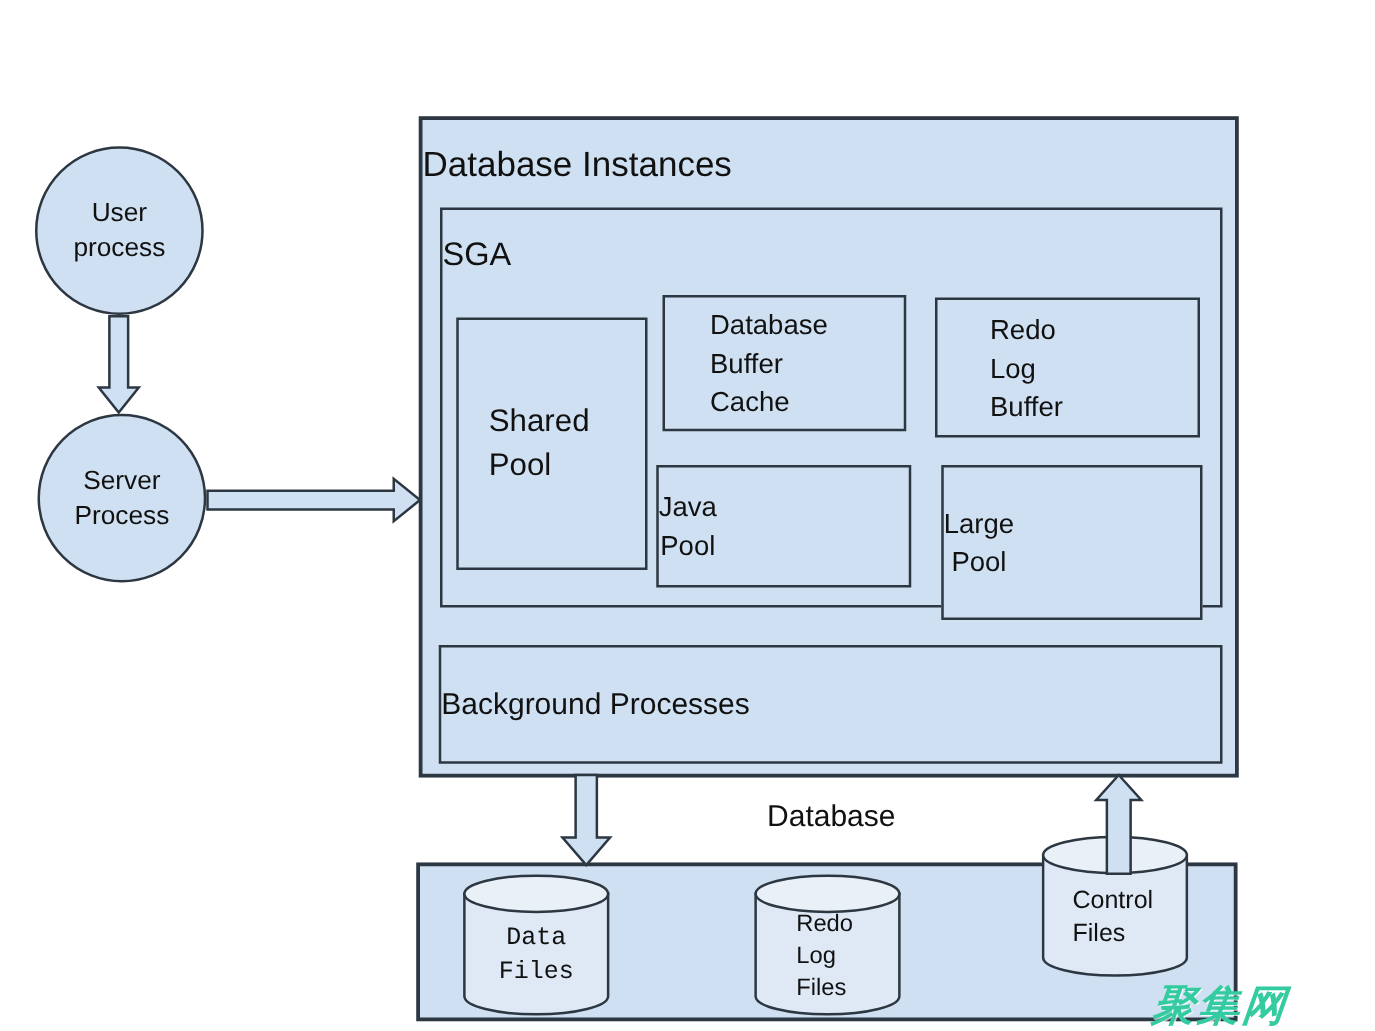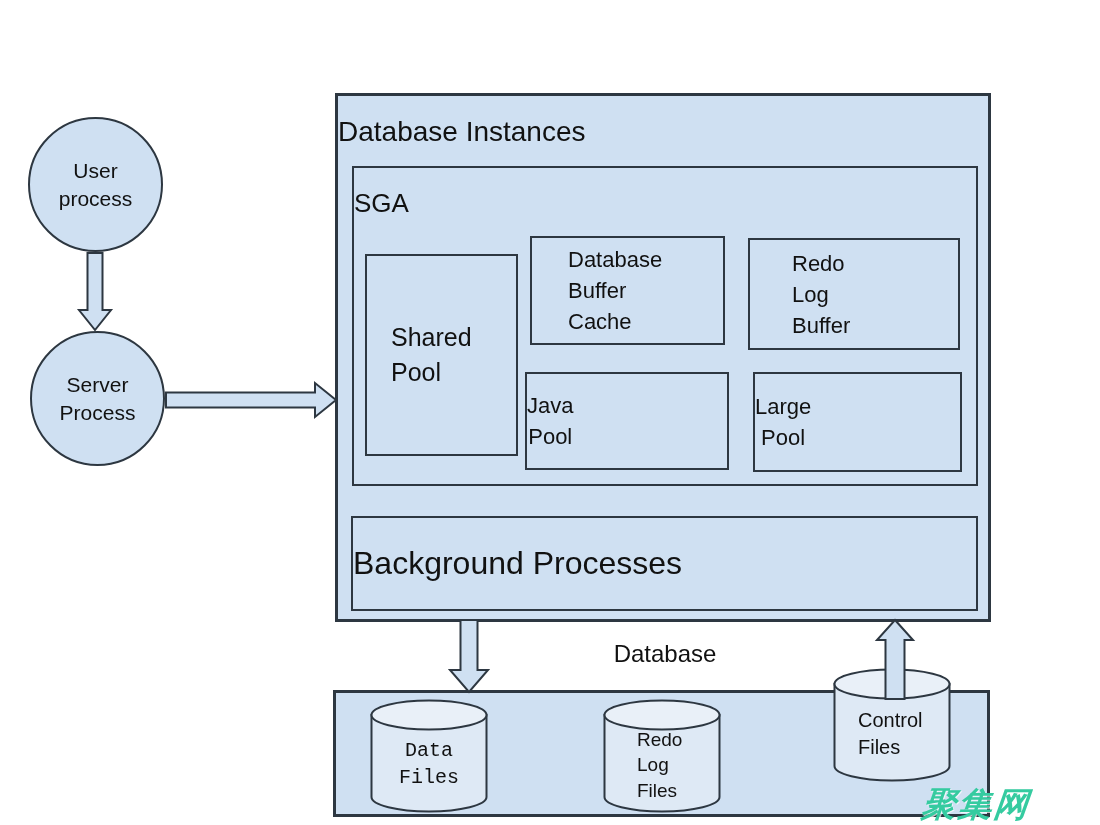--- a/index.html
+++ b/index.html
@@ -100,27 +100,27 @@
     <span class="lbl" style="font-size:22px;line-height:31px;">Redo
 Log
 Buffer</span>
   </div>
 
   <div class="abs box cellcenter" style="left:525px;top:372px;width:204px;height:98px;">
     <span class="lbl" style="font-size:22px;line-height:31px;">Java
 Pool</span>
   </div>
 
-  <div class="abs box cellcenter" style="left:753px;top:372px;width:209px;height:100px;">
+  <div class="abs box cellcenter" style="left:753px;top:372px;width:209px;height:124px;">
     <span class="lbl" style="font-size:22px;line-height:31px;">Large
 Pool</span>
   </div>
 
   <div class="abs box cellcenter" style="left:351px;top:516px;width:627px;height:95px;">
-    <span style="font-size:32px;">Background Processes</span>
+    <span style="font-size:24px;">Background Processes</span>
   </div>
 
   <div class="abs" style="left:565px;top:640px;width:200px;text-align:center;">
     <span style="font-size:24px;">Database</span>
   </div>
 
   <div class="abs box outer" style="left:333px;top:690px;width:657px;height:127px;"></div>
 
   <div class="abs cylinder" style="left:370px;top:699px;font-family:Liberation Mono, monospace;">
     <svg viewBox="0 0 118 114">

